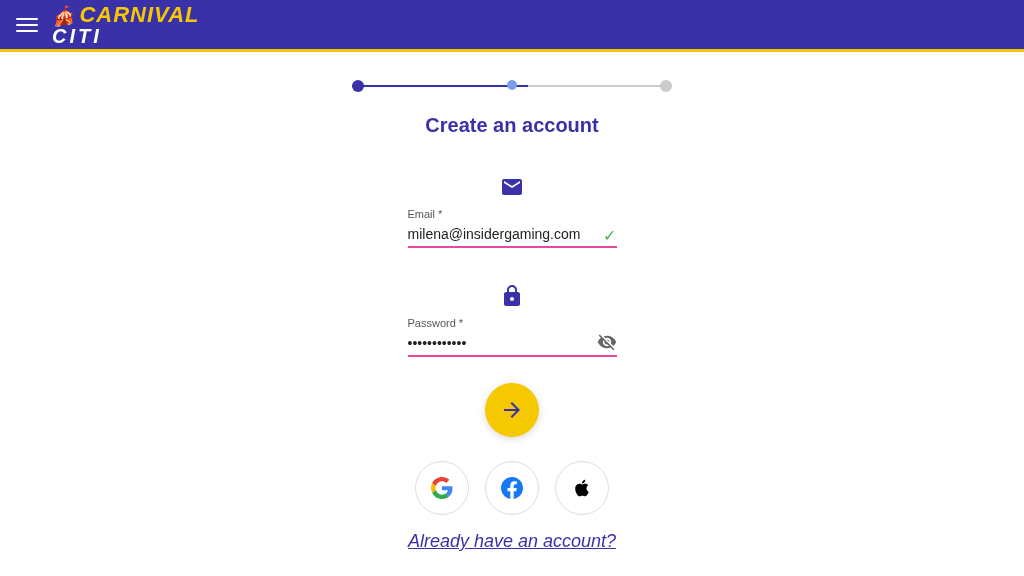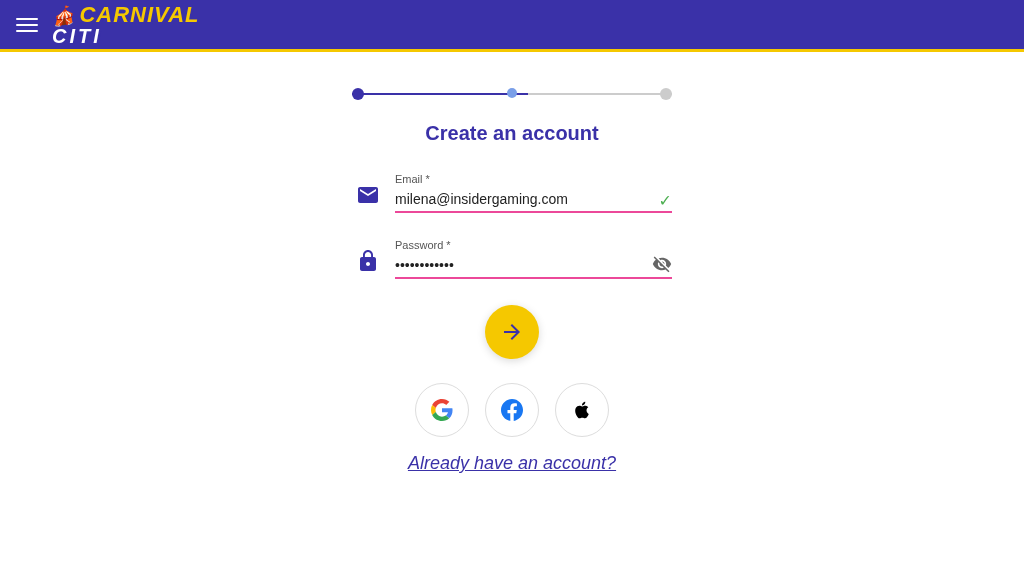--- a/index.html
+++ b/index.html
@@ -59,22 +59,21 @@
       margin-right: 4px;
       transform: rotate(-10deg);
       display: inline-block;
     }
 
     
     .main {
       display: flex;
       flex-direction: column;
       align-items: center;
-      padding-top: 8px;
-      margin-top: 28px;
+      padding-top: 28px;
     }
 
     
     .progress-bar-container {
       width: 320px;
       position: relative;
       margin-bottom: 22px;
       display: flex;
       align-items: center;
     }
@@ -127,24 +126,25 @@
     }
     .form-title {
       color: #3a31a8;
       font-size: 20px;
       font-weight: 700;
       margin-bottom: 18px;
       text-align: center;
     }
     .field-row {
       display: flex;
-      align-items: flex-end;
+      align-items: center;
       width: 100%;
       margin-bottom: 16px;
-      gap: 11px;
+      gap: 3px;
+      flex-direction: column;
     }
     .field-icon {
       width: 32px;
       height: 36px;
       display: flex;
       align-items: center;
       justify-content: center;
       margin-top: 14px;
       flex-shrink: 0;
     }

